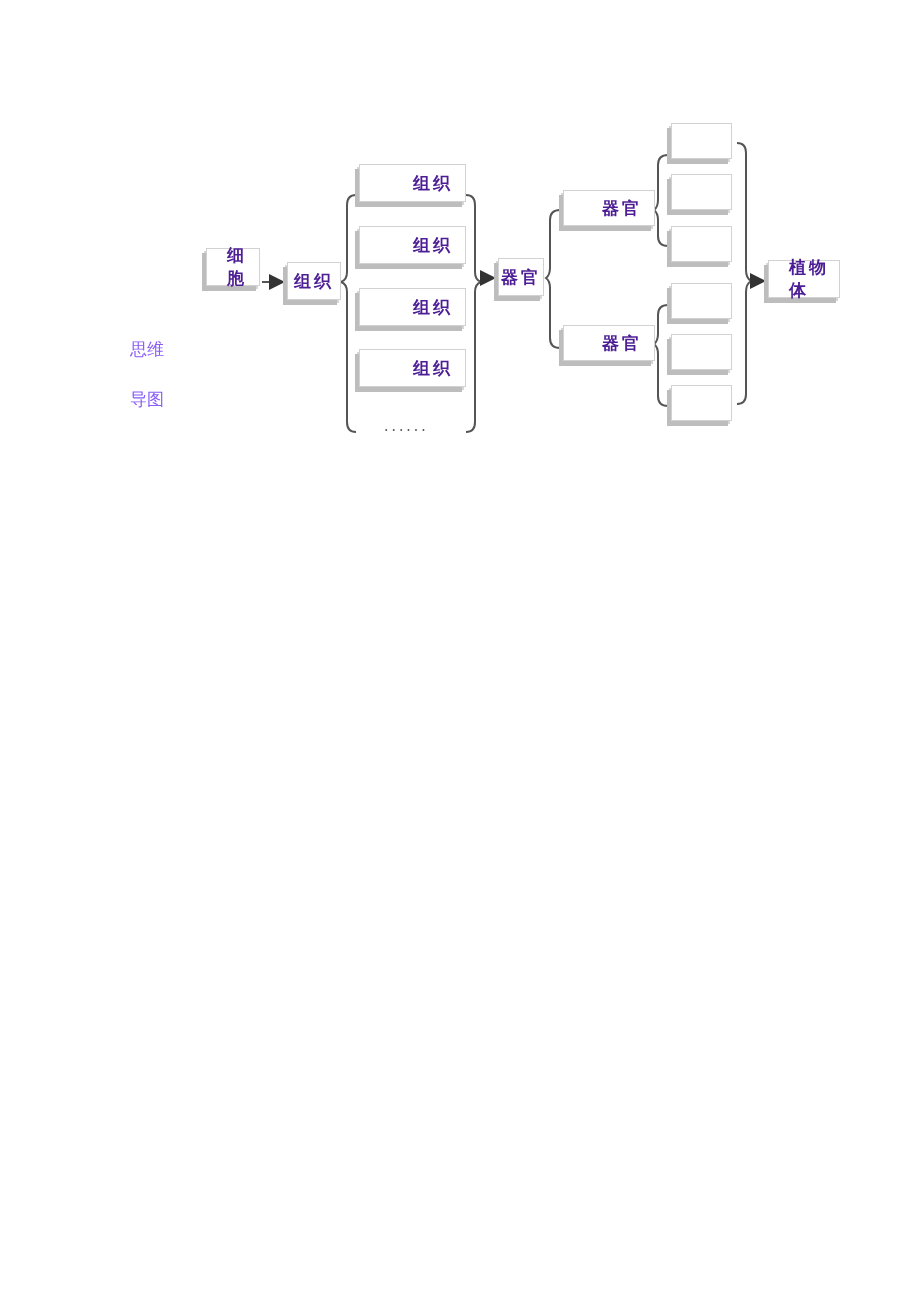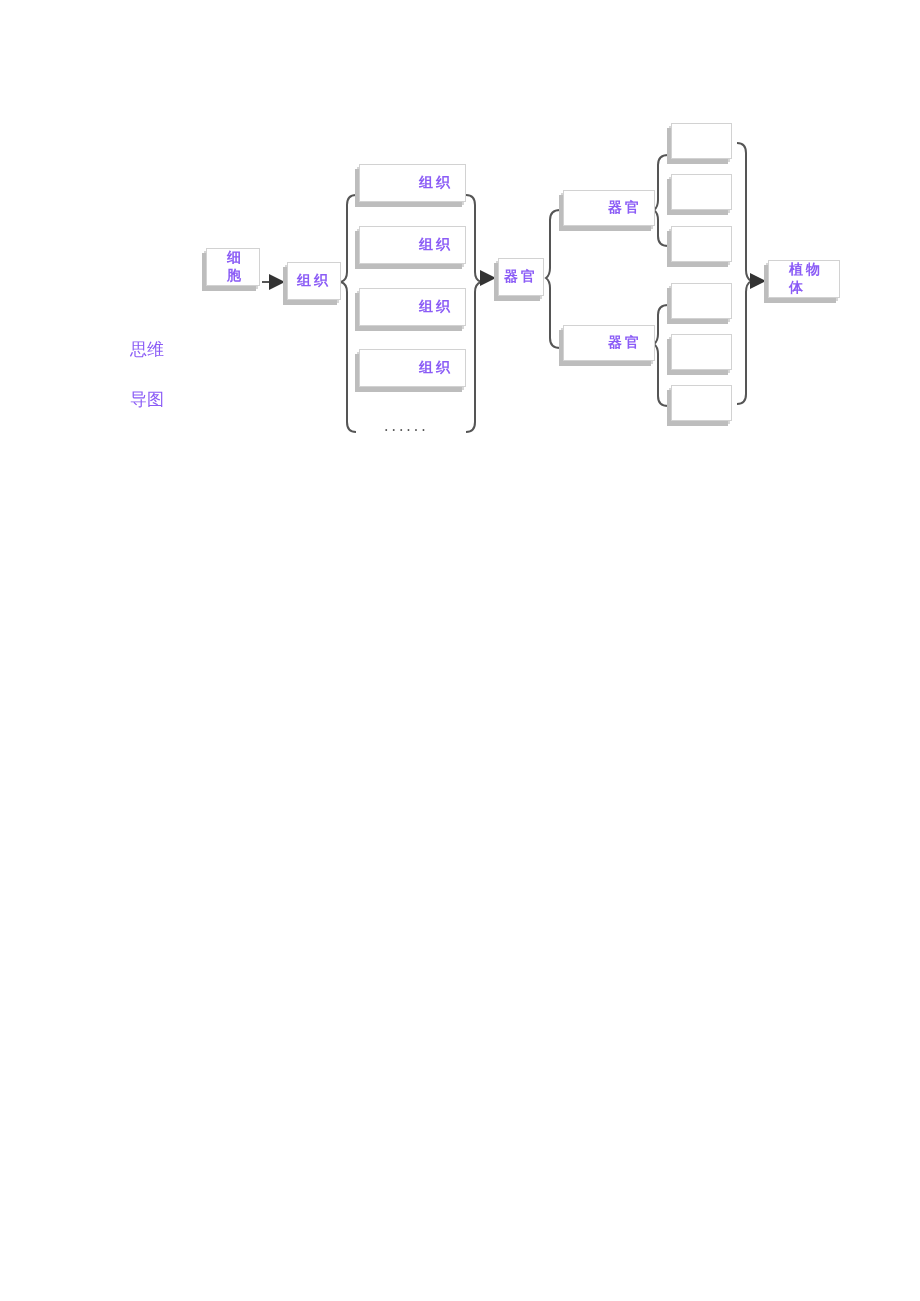--- a/index.html
+++ b/index.html
@@ -3,21 +3,21 @@
 <meta charset="utf-8">
 <style>
   html, body { margin: 0; padding: 0; background: #ffffff; }
   body { width: 920px; height: 1301px; position: relative; overflow: hidden;
          font-family: "DejaVu Serif", "Liberation Serif", serif; }
   .side-label { position: absolute; font-family: "DejaVu Sans", "Liberation Sans", sans-serif;
                 font-size: 17px; color: #8b5cf6; }
   .box { position: absolute; box-sizing: border-box; background: #ffffff;
          border: 1px solid #d2d2d2;
          box-shadow: -4px 5px 0 #bdbdbd, -2px 3px 0 #d6d6d6;
-         color: #8b5cf6; font-size: 14px; font-weight: bold; letter-spacing: 3px;
+         color: #4c1d95; font-size: 17px; font-weight: bold; letter-spacing: 3px;
          display: flex; align-items: center; }
   .box.center { justify-content: center; }
   .box.right { justify-content: flex-end; padding-right: 12px; }
   svg.lines { position: absolute; left: 0; top: 0; }
   .dots { position: absolute; font-size: 14px; color: #555; letter-spacing: 3px; }
 </style>
 </head>
 <body>
 
 <div class="side-label" style="left:130px; top:338px;">思维</div>

